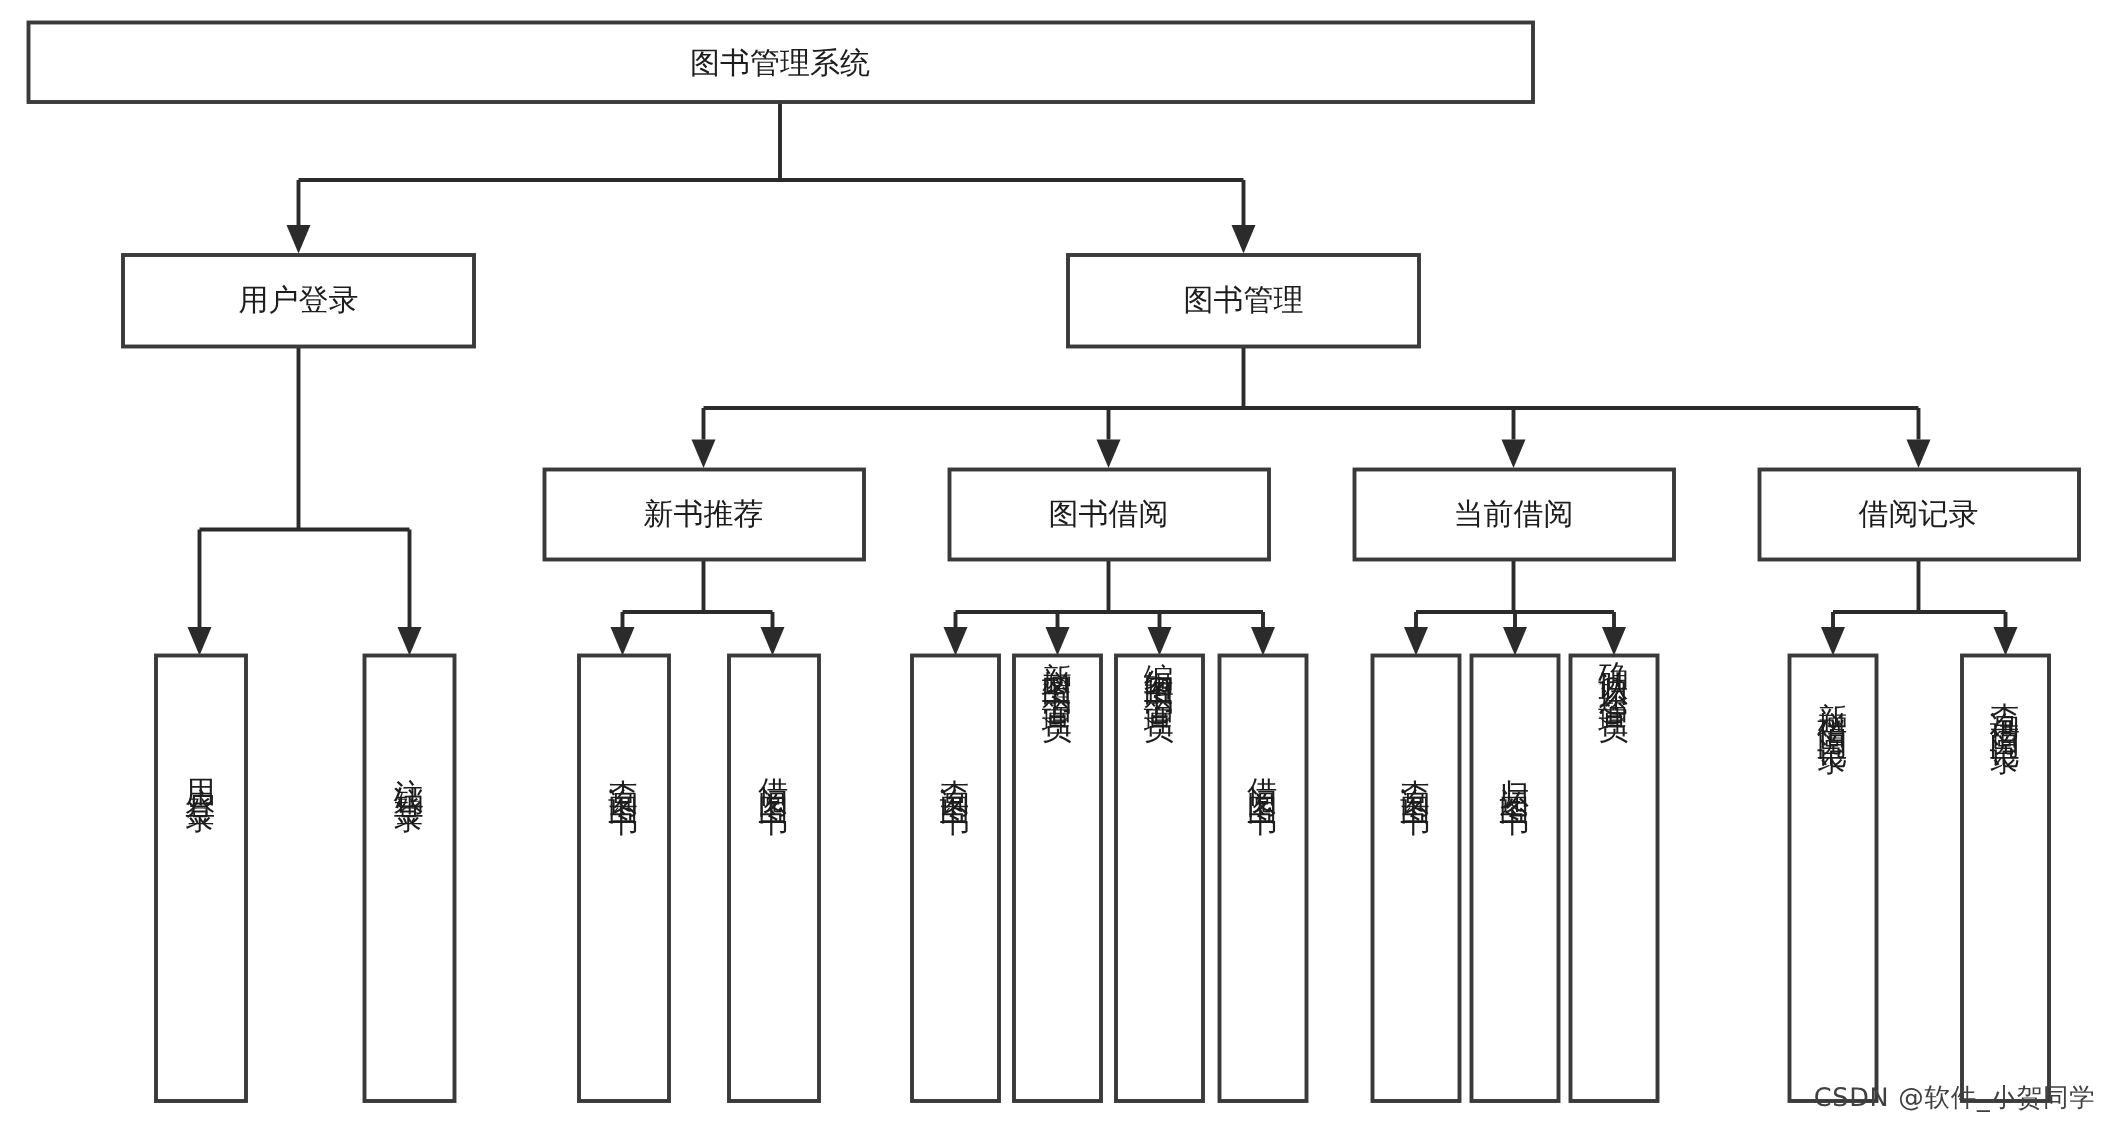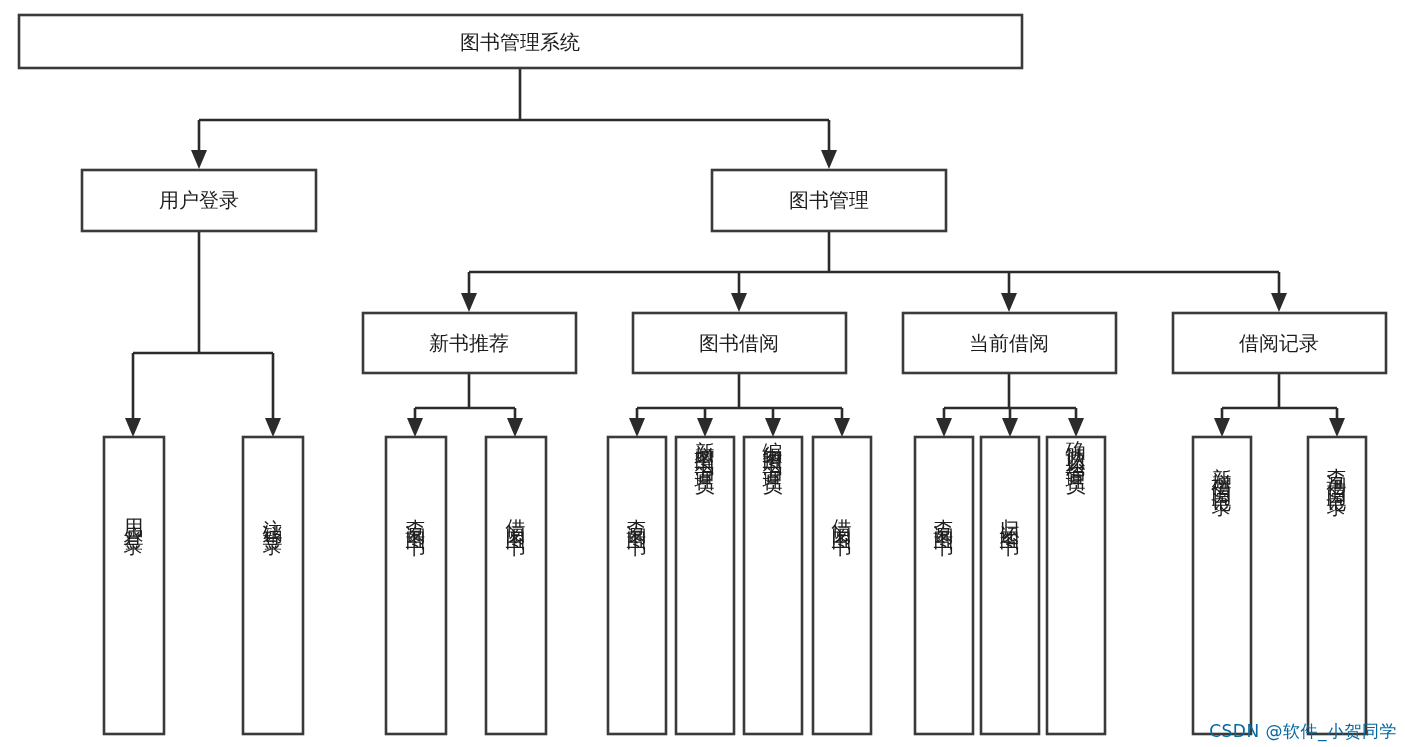--- a/index.html
+++ b/index.html
@@ -53,21 +53,21 @@
     font-size: 20px;
     fill: #1d1d1d;
     text-anchor: middle;
   }
   .watermark {
     position: absolute;
     right: 8px;
     bottom: 4px;
     font-family: "DejaVu Sans", "Liberation Sans", sans-serif;
     font-size: 17px;
-    color: #0369a1;
+    color: #404040;
     letter-spacing: 0.5px;
     white-space: nowrap;
     pointer-events: none;
   }
 </style>
 </head>
 <body>
 
 <div id="diagram-root">
   <svg class="flow" viewBox="0 0 1405 747" xmlns="http://www.w3.org/2000/svg">

